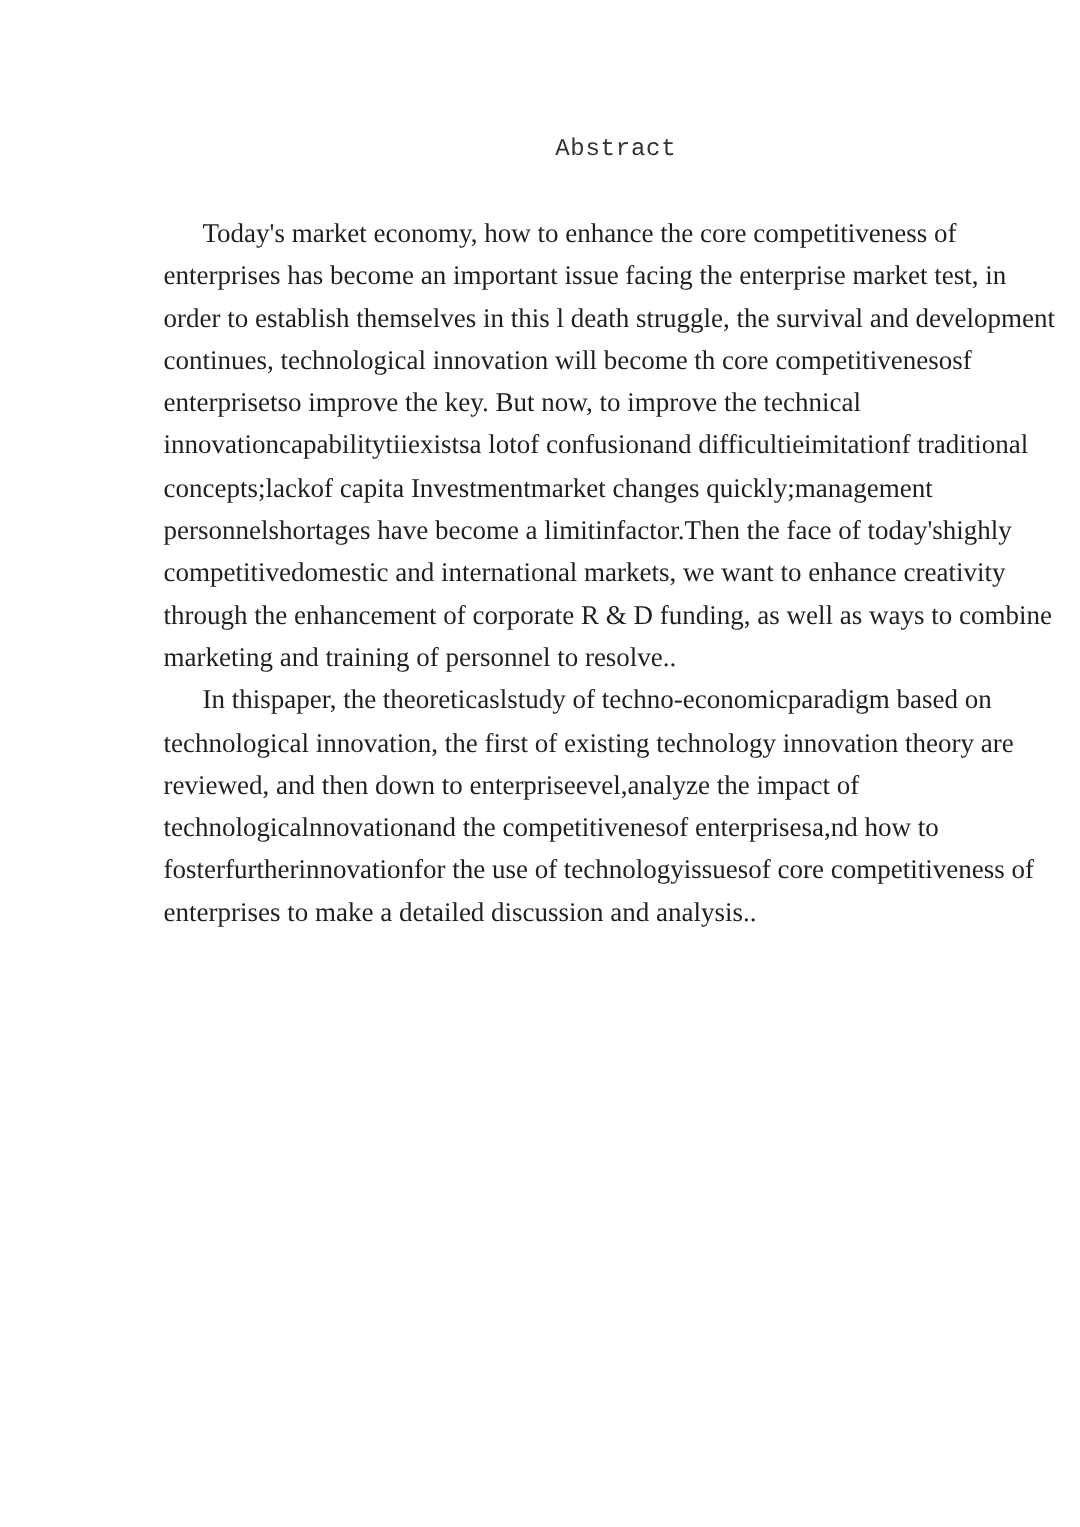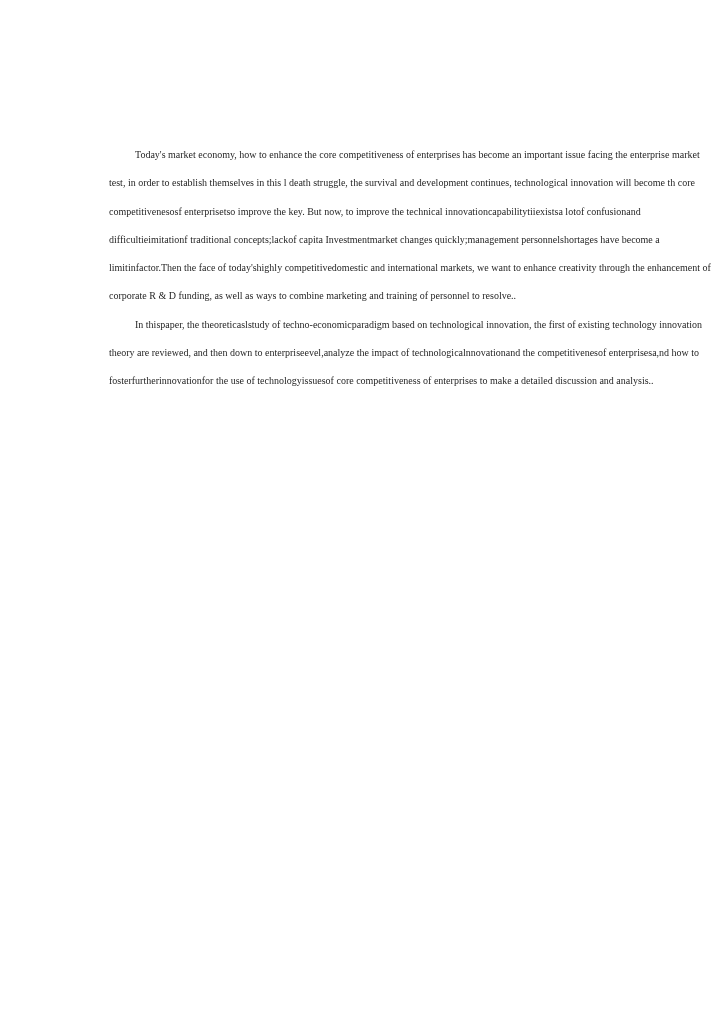--- a/index.html
+++ b/index.html
@@ -27,21 +27,21 @@
       font-weight: 500;
       font-size: 16px;
       letter-spacing: 0.5px;
       color: #333333;
     }
     .body-text {
       position: absolute;
       top: 141px;
       left: 109px;
       width: 603px;
-      font-size: 10px;
+      font-size: 18px;
       line-height: 28.3px;
       text-align: left;
       color: #1f1f1f;
     }
     .body-text p {
       margin: 0;
       text-indent: 26px;
     }
     .keywords {
       position: absolute;
@@ -51,19 +51,20 @@
       margin: 0;
       font-size: 13.3px;
       line-height: 28.3px;
       color: #1f1f1f;
     }
   </style>
 </head>
 <body>
 
 <div class="page">
+  <h1 class="title">Abstract</h1>
 
   <div class="body-text">
     <p>Today's market economy, how to enhance the core competitiveness of enterprises has become an important issue facing the enterprise market test, in order to establish themselves in this l death struggle, the survival and development continues, technological innovation will become th core competitivenesosf enterprisetso improve the key. But now, to improve the technical innovationcapabilitytiiexistsa lotof confusionand difficultieimitationf traditional concepts;lackof capita Investmentmarket changes quickly;management personnelshortages have become a limitinfactor.Then the face of today'shighly competitivedomestic and international markets, we want to enhance creativity through the enhancement of corporate R &amp; D funding, as well as ways to combine marketing and training of personnel to resolve..</p>
     <p>In thispaper, the theoreticaslstudy of techno-economicparadigm based on technological innovation, the first of existing technology innovation theory are reviewed, and then down to enterpriseevel,analyze the impact of technologicalnnovationand the competitivenesof enterprisesa,nd how to fosterfurtherinnovationfor the use of technologyissuesof core competitiveness of enterprises to make a detailed discussion and analysis..</p>
   </div>
 
 </div>
 
 </body></html>

